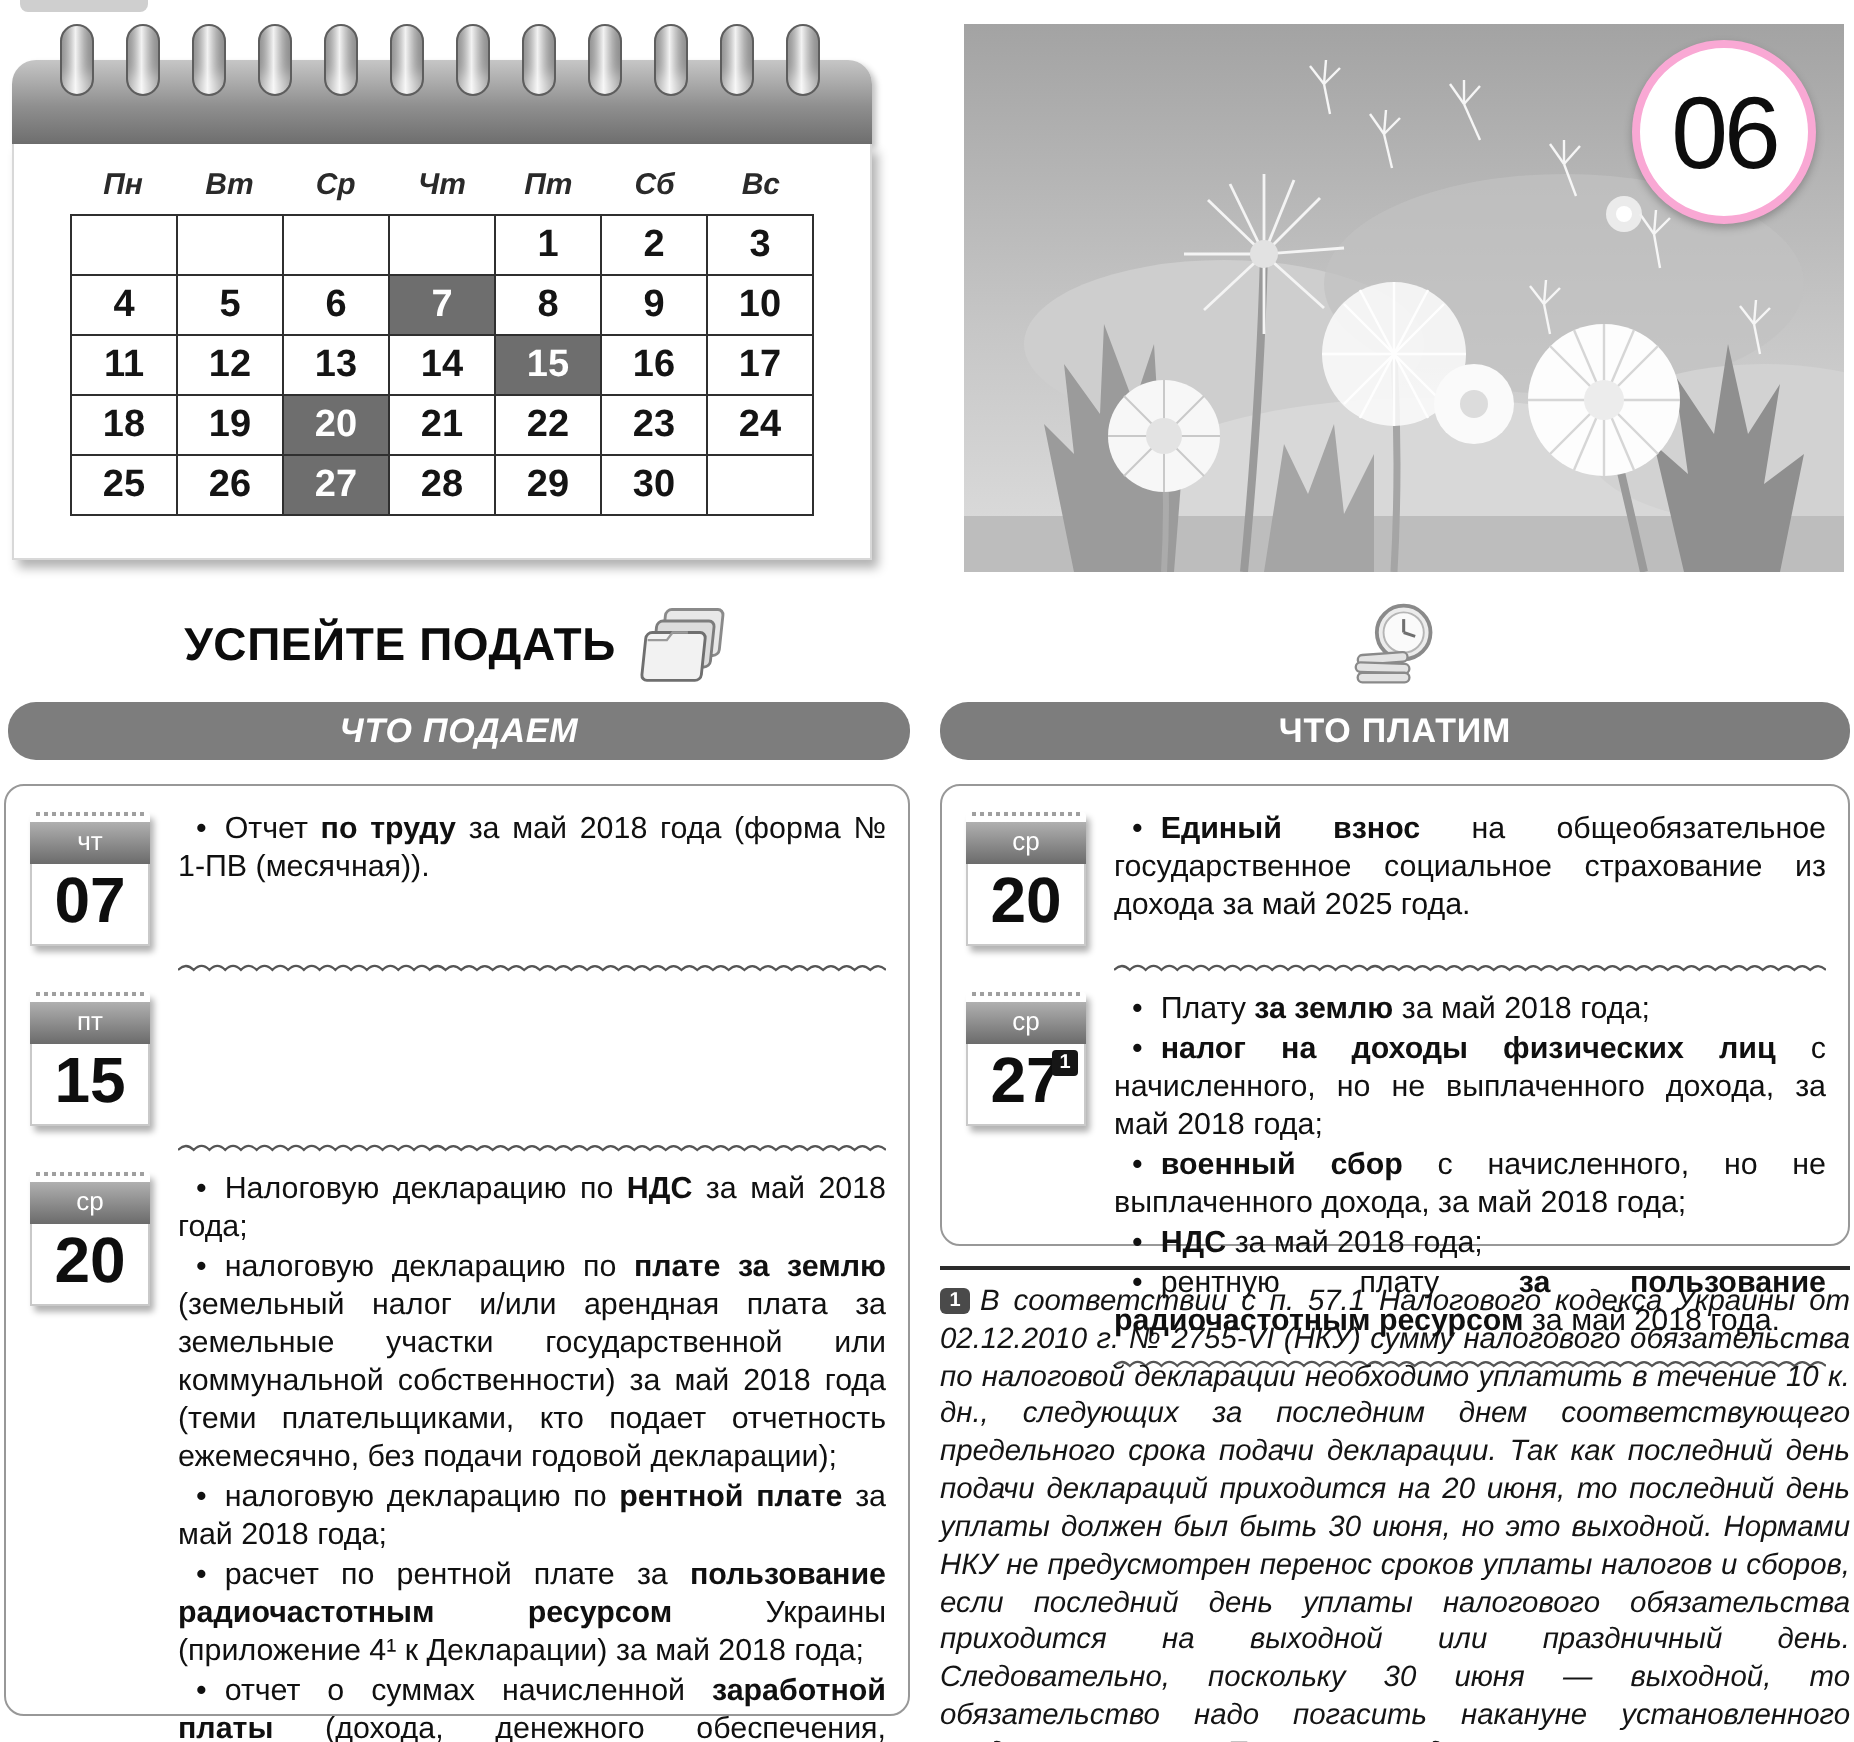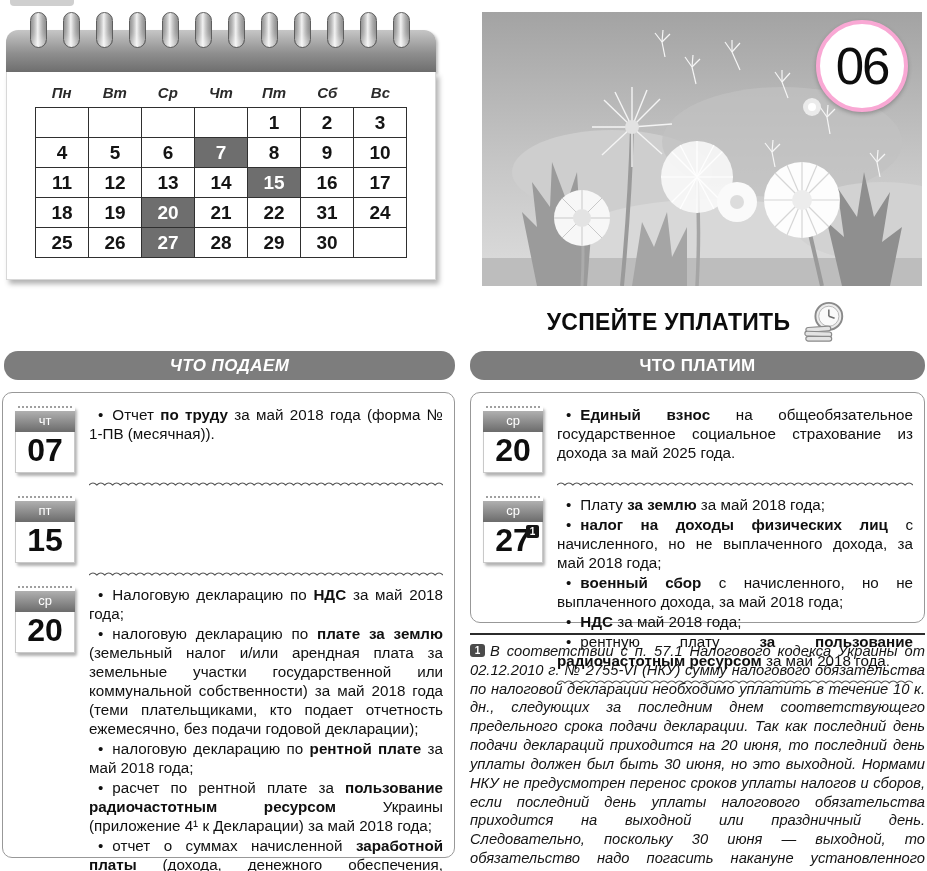--- a/index.html
+++ b/index.html
@@ -141,21 +141,21 @@
               <td class="hl">15</td>
               <td>16</td>
               <td>17</td>
             </tr>
             <tr>
               <td>18</td>
               <td>19</td>
               <td class="hl">20</td>
               <td>21</td>
               <td>22</td>
-              <td>31</td>
+              <td>23</td>
               <td>24</td>
             </tr>
             <tr>
               <td>25</td>
               <td>26</td>
               <td class="hl">27</td>
               <td>28</td>
               <td>29</td>
               <td>30</td>
               <td></td>
@@ -280,22 +280,30 @@
           </g>
       </g>
       <circle cx="330" cy="95" r="9" fill="#f0f0f0" opacity="0.9"></circle>
       <circle cx="330" cy="95" r="4" fill="#fff"></circle>
     </svg>
     <div class="month-circle">
       <span>06</span>
     </div>
   </div>
 
+  <div class="col-header" id="submit-header">
+    <h2>УСПЕЙТЕ ПОДАТЬ</h2>
+    <svg class="hdr-icon" viewBox="0 0 48 44">
+      <rect x="14" y="4" width="30" height="24" rx="3" fill="#e8e8e8" stroke="#8a8a8a" stroke-width="1.5" transform="skewX(-6)"></rect>
+      <rect x="10" y="10" width="30" height="24" rx="3" fill="#dcdcdc" stroke="#7d7d7d" stroke-width="1.5" transform="skewX(-6)"></rect>
+      <rect x="5" y="16" width="31" height="25" rx="3" fill="#f2f2f2" stroke="#6f6f6f" stroke-width="1.5" transform="skewX(-6)"></rect>
+      <path d="M4 20 h10 l3 -4 h8" fill="none" stroke="#9a9a9a" stroke-width="1.2"></path>
+    </svg>
+  </div>
   <div class="col-header" id="pay-header">
-    <h2>УСПЕЙТЕ УПЛАТИТЬ</h2>
     <svg class="hdr-icon" viewBox="0 0 48 44">
       <circle cx="28" cy="16" r="14" fill="#ececec" stroke="#8a8a8a" stroke-width="2"></circle>
       <circle cx="28" cy="16" r="10.5" fill="#fafafa" stroke="#b5b5b5" stroke-width="1"></circle>
       <line x1="28" y1="16" x2="28" y2="9" stroke="#6f6f6f" stroke-width="1.6"></line>
       <line x1="28" y1="16" x2="34" y2="18" stroke="#6f6f6f" stroke-width="1.6"></line>
       <g stroke="#8a8a8a" stroke-width="1.2" fill="#e3e3e3">
         <rect x="4" y="27" width="26" height="5" rx="2.5" transform="rotate(-4 17 29)"></rect>
         <rect x="3" y="32" width="28" height="5" rx="2.5" transform="rotate(2 17 34)"></rect>
         <rect x="4" y="37" width="27" height="5" rx="2.5"></rect>
       </g>

